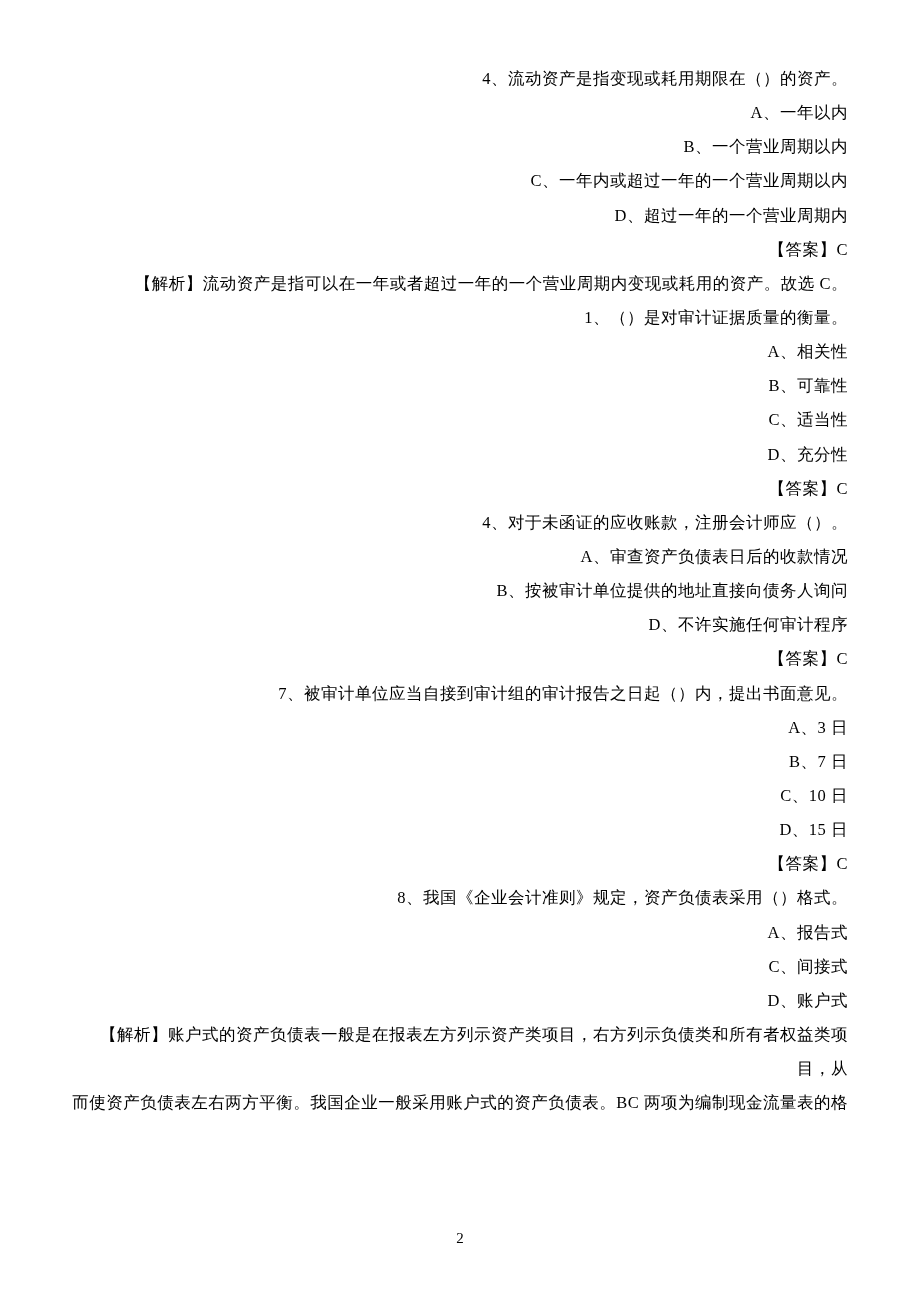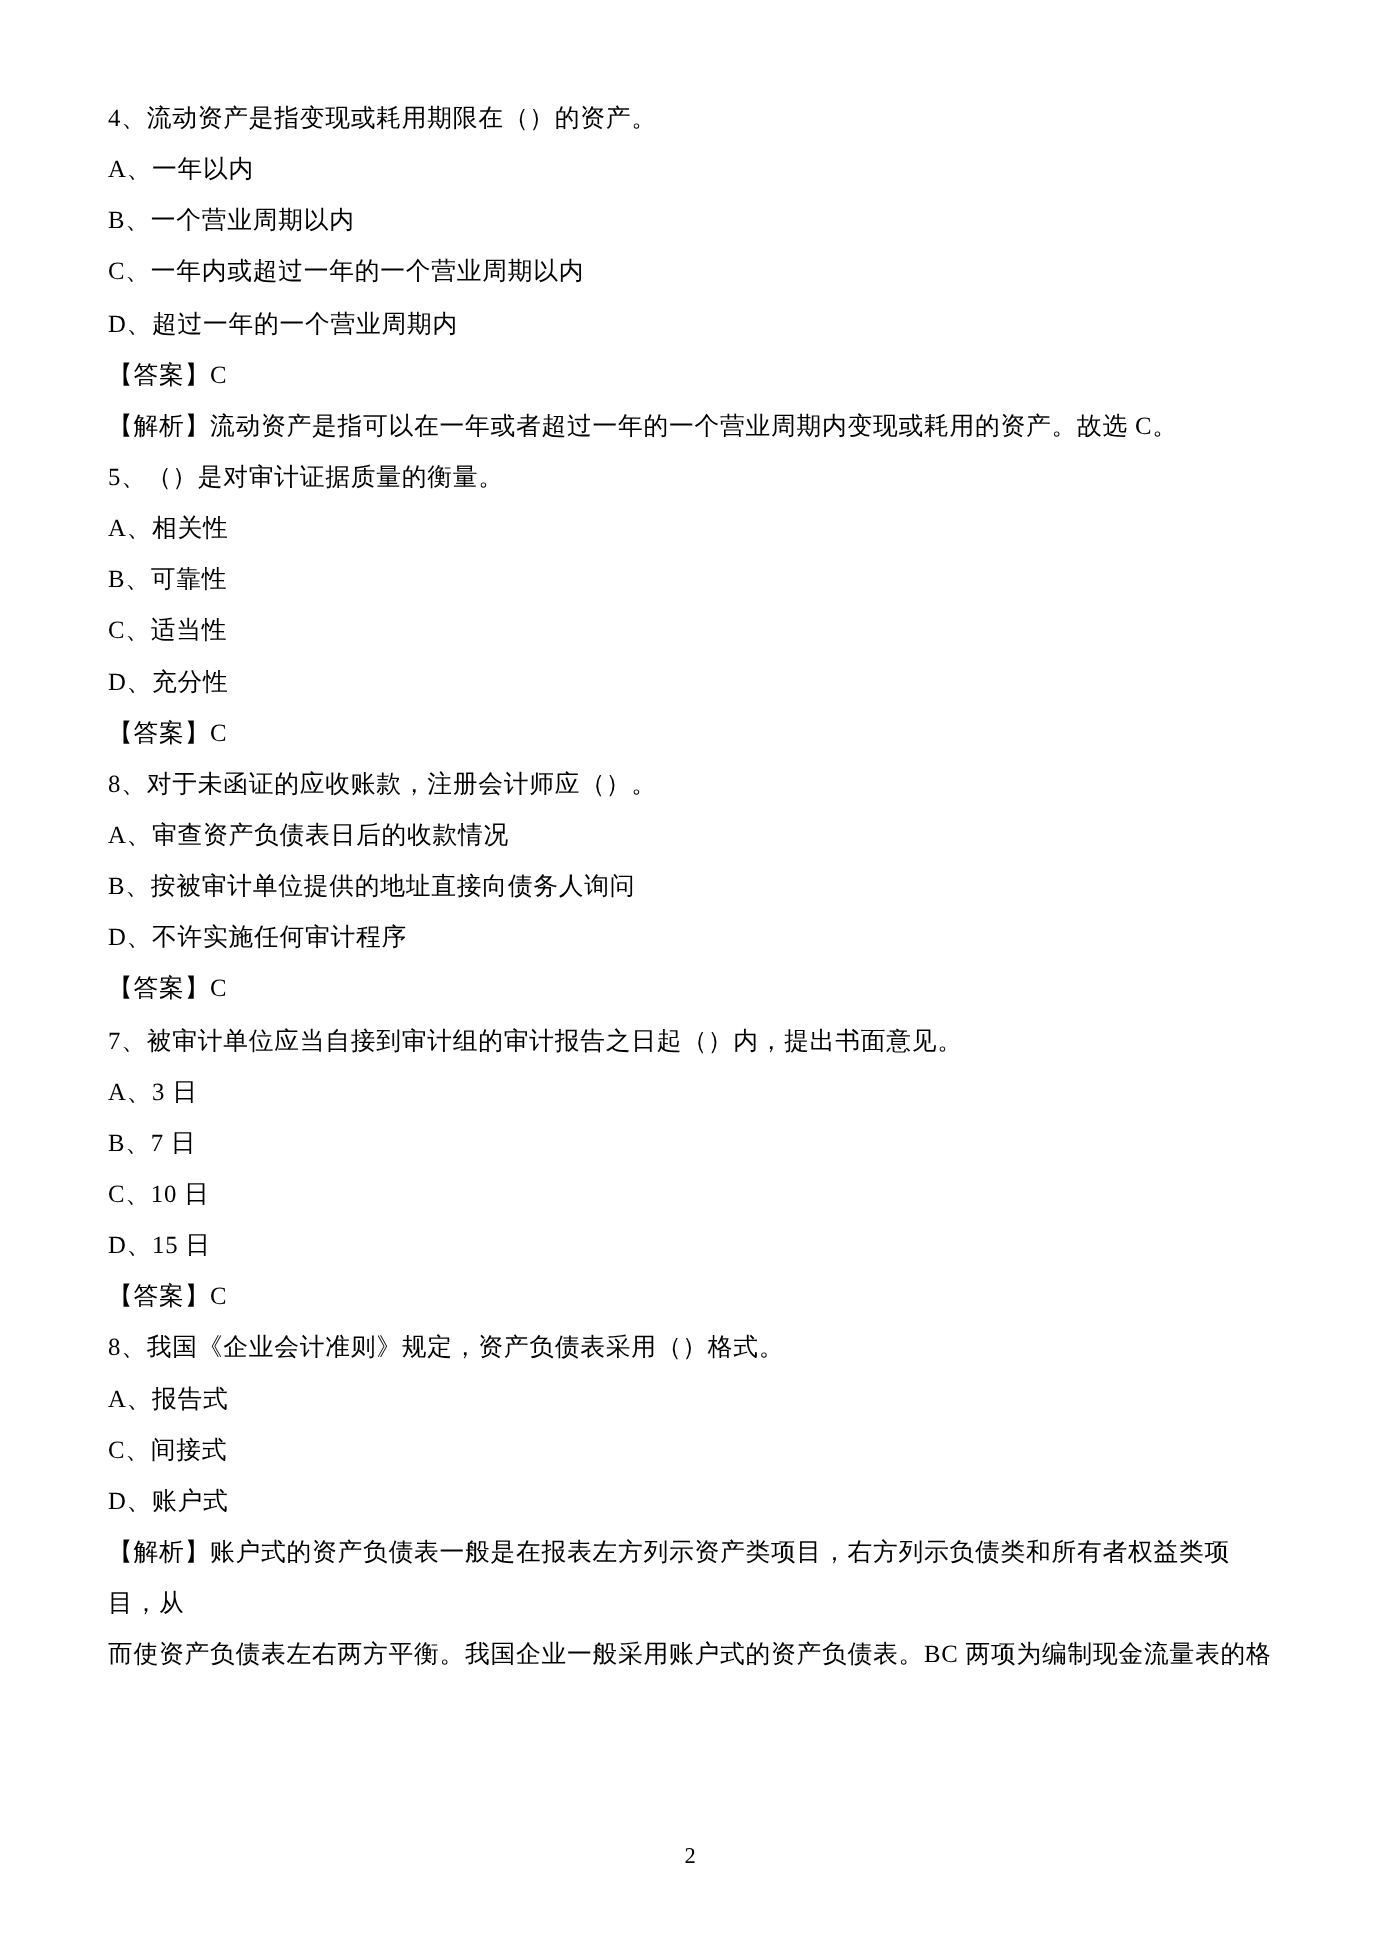--- a/index.html
+++ b/index.html
@@ -15,20 +15,21 @@
     box-sizing: border-box;
     position: relative;
     font-family: "SimSun", "宋体", serif;
     font-size: 16.5px;
     color: #000;
     line-height: 2.07;
   }
   .line {
     white-space: normal;
     letter-spacing: 0.5px;
+    text-align: right;
   }
   .page-number {
     position: absolute;
     bottom: 48px;
     left: 0;
     width: 920px;
     text-align: center;
     font-family: "SimSun", serif;
     font-size: 15px;
   }
@@ -39,28 +40,28 @@
 <div class="page">
 
   <div class="line">4、流动资产是指变现或耗用期限在（）的资产。</div>
   <div class="line">A、一年以内</div>
   <div class="line">B、一个营业周期以内</div>
   <div class="line">C、一年内或超过一年的一个营业周期以内</div>
   <div class="line">D、超过一年的一个营业周期内</div>
   <div class="line">【答案】C</div>
   <div class="line">【解析】流动资产是指可以在一年或者超过一年的一个营业周期内变现或耗用的资产。故选 C。</div>
 
-  <div class="line">5、（）是对审计证据质量的衡量。</div>
+  <div class="line">1、（）是对审计证据质量的衡量。</div>
   <div class="line">A、相关性</div>
   <div class="line">B、可靠性</div>
   <div class="line">C、适当性</div>
   <div class="line">D、充分性</div>
   <div class="line">【答案】C</div>
 
-  <div class="line">8、对于未函证的应收账款，注册会计师应（）。</div>
+  <div class="line">4、对于未函证的应收账款，注册会计师应（）。</div>
   <div class="line">A、审查资产负债表日后的收款情况</div>
   <div class="line">B、按被审计单位提供的地址直接向债务人询问</div>
   <div class="line">D、不许实施任何审计程序</div>
   <div class="line">【答案】C</div>
 
   <div class="line">7、被审计单位应当自接到审计组的审计报告之日起（）内，提出书面意见。</div>
   <div class="line">A、3 日</div>
   <div class="line">B、7 日</div>
   <div class="line">C、10 日</div>
   <div class="line">D、15 日</div>

